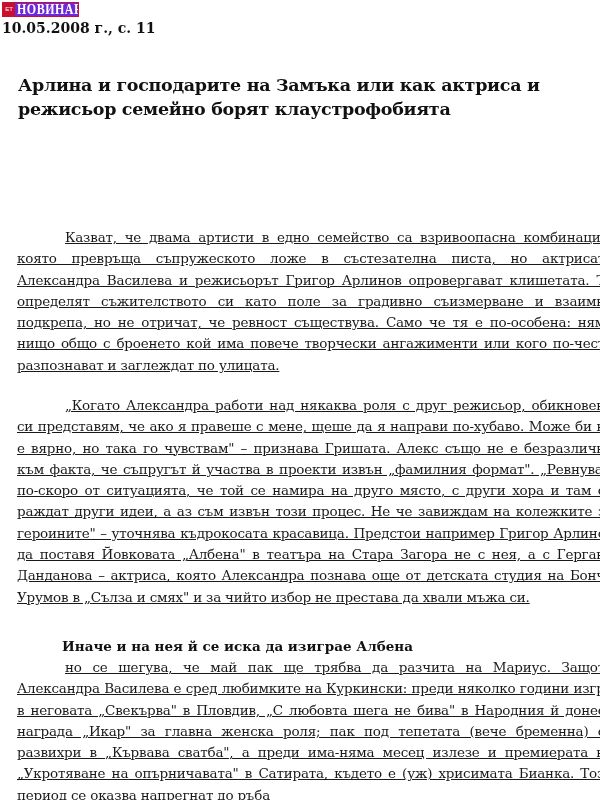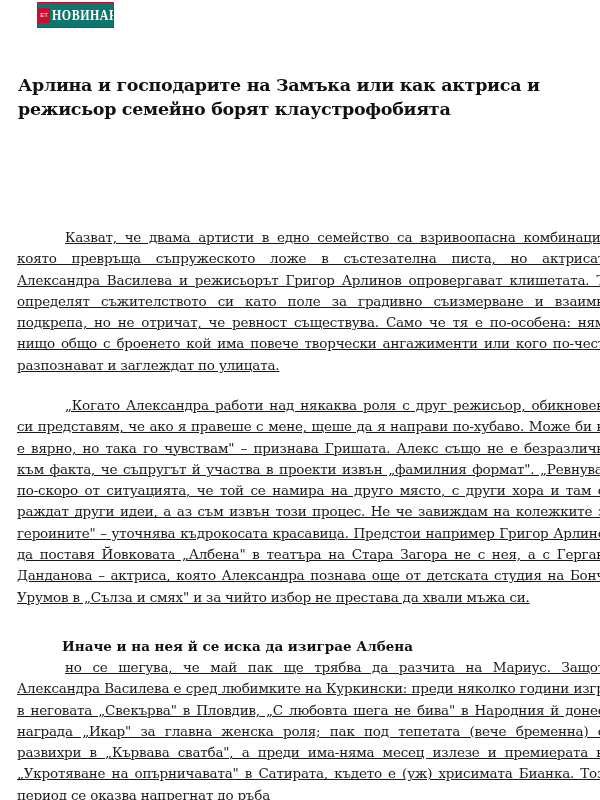--- a/index.html
+++ b/index.html
@@ -20,28 +20,27 @@
       left: 0;
       top: 0;
       width: 600px;
       height: 800px;
     }
     .logo {
       position: absolute;
       left: 2px;
       top: 2px;
       width: 77px;
-      height: 26px;
-      background: #0f766e;
+      height: 15px;
+      background: #6d28d9;
       border: 1px solid #c8102e;
       box-sizing: border-box;
       display: flex;
       align-items: center;
       overflow: hidden;
-      margin-left: 35px;
     }
     .logo-badge {
       width: 12px;
       height: 15px;
       background: #c8102e;
       color: #fff;
       font-size: 6px;
       line-height: 15px;
       text-align: center;
       font-family: "Liberation Sans", sans-serif;
@@ -119,20 +118,21 @@
 </head>
 <body>
 
 <div class="page">
 
   <div class="logo">
     <span class="logo-badge">ЕТ</span>
     <span class="logo-text">НОВИНАР</span>
   </div>
 
+  <div class="dateline">10.05.2008 г., с. 11</div>
 
   <h1 class="headline" style="margin:16px;">Арлина и господарите на Замъка или как актриса и режисьор семейно борят клаустрофобията</h1>
 
 
   <p class="para indent p1" style="margin:0;">Казват, че двама артисти в едно семейство са взривоопасна комбинация, която превръща съпружеското ложе в състезателна писта, но актрисата Александра Василева и режисьорът Григор Арлинов опровергават клишетата. Те определят съжителството си като поле за градивно съизмерване и взаимна подкрепа, но не отричат, че ревност съществува. Само че тя е по-особена: няма нищо общо с броенето кой има повече творчески ангажименти или кого по-често разпознават и заглеждат по улицата.</p>
 
   <p class="para indent p2" style="margin:0;">„Когато Александра работи над някаква роля с друг режисьор, обикновено си представям, че ако я правеше с мене, щеше да я направи по-хубаво. Може би не е вярно, но така го чувствам" – признава Гришата. Алекс също не е безразлична към факта, че съпругът й участва в проекти извън „фамилния формат". „Ревнувам по-скоро от ситуацията, че той се намира на друго място, с други хора и там се раждат други идеи, а аз съм извън този процес. Не че завиждам на колежките за героините" – уточнява къдрокосата красавица. Предстои например Григор Арлинов да поставя Йовковата „Албена" в театъра на Стара Загора не с нея, а с Гергана Данданова – актриса, която Александра познава още от детската студия на Бончо Урумов в „Сълза и смях" и за чийто избор не престава да хвали мъжа си.</p>
 
   <h2 class="subhead" style="margin:12px;">Иначе и на нея й се иска да изиграе Албена</h2>
 

